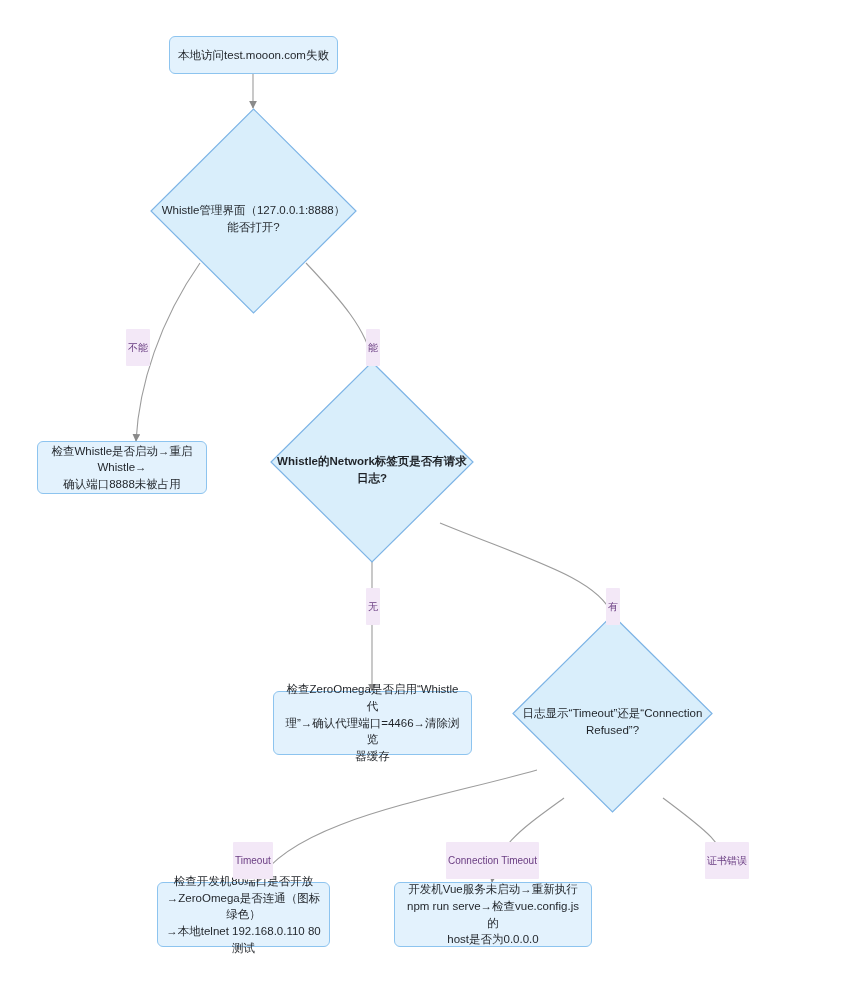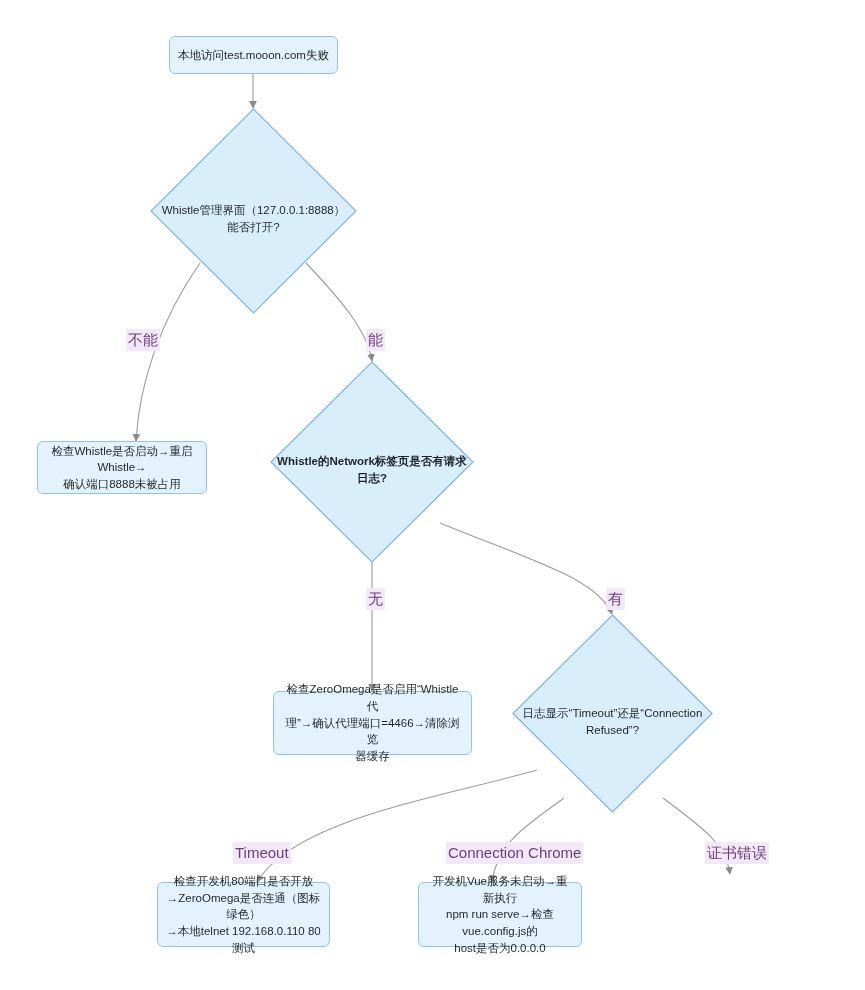--- a/index.html
+++ b/index.html
@@ -82,23 +82,23 @@
     white-space: pre-line;
     pointer-events: none;
     margin-top: 8px;
   }
 
   
   .edge-label {
     position: absolute;
     background: #f3e8f7;
     color: #6a3d82;
-    font-size: 15px;
+    font-size: 10px;
     line-height: 1.3;
-    padding: 1px 2px;
+    padding: 12px 2px;
     white-space: nowrap;
     border-radius: 1px;
   }
 </style>
 </head>
 <body>
 
 <div id="canvas">
 
   <svg id="edges" viewBox="0 0 865 990">
@@ -163,34 +163,34 @@
     <div class="diamond-label" style="width:188px;">日志显示“Timeout”还是“Connection
 Refused”?</div>
   </div>
 
   <div class="node rect-node" style="left:157px; top:882px; width:173px; height:65px;">
     <span style="white-space:pre-line;">检查开发机80端口是否开放
 →ZeroOmega是否连通（图标绿色）
 →本地telnet 192.168.0.110 80测试</span>
   </div>
 
-  <div class="node rect-node" style="left:394px; top:882px; width:164px; height:65px;margin-left:24px;">
+  <div class="node rect-node" style="left:394px; top:882px; width:198px; height:65px;">
     <span style="white-space:pre-line;">开发机Vue服务未启动→重新执行
 npm run serve→检查vue.config.js的
 host是否为0.0.0.0</span>
   </div>
 
 
   <div class="edge-label" style="left:126px; top:329px;">不能</div>
 
   <div class="edge-label" style="left:366px; top:329px;">能</div>
 
   <div class="edge-label" style="left:366px; top:588px;">无</div>
 
   <div class="edge-label" style="left:606px; top:588px;">有</div>
 
   <div class="edge-label" style="left:233px; top:842px;">Timeout</div>
 
-  <div class="edge-label" style="left:446px; top:842px;">Connection Chrome</div>
+  <div class="edge-label" style="left:446px; top:842px;">Connection Timeout</div>
 
   <div class="edge-label" style="left:705px; top:842px;">证书错误</div>
 
 </div>
 
 </body></html>

